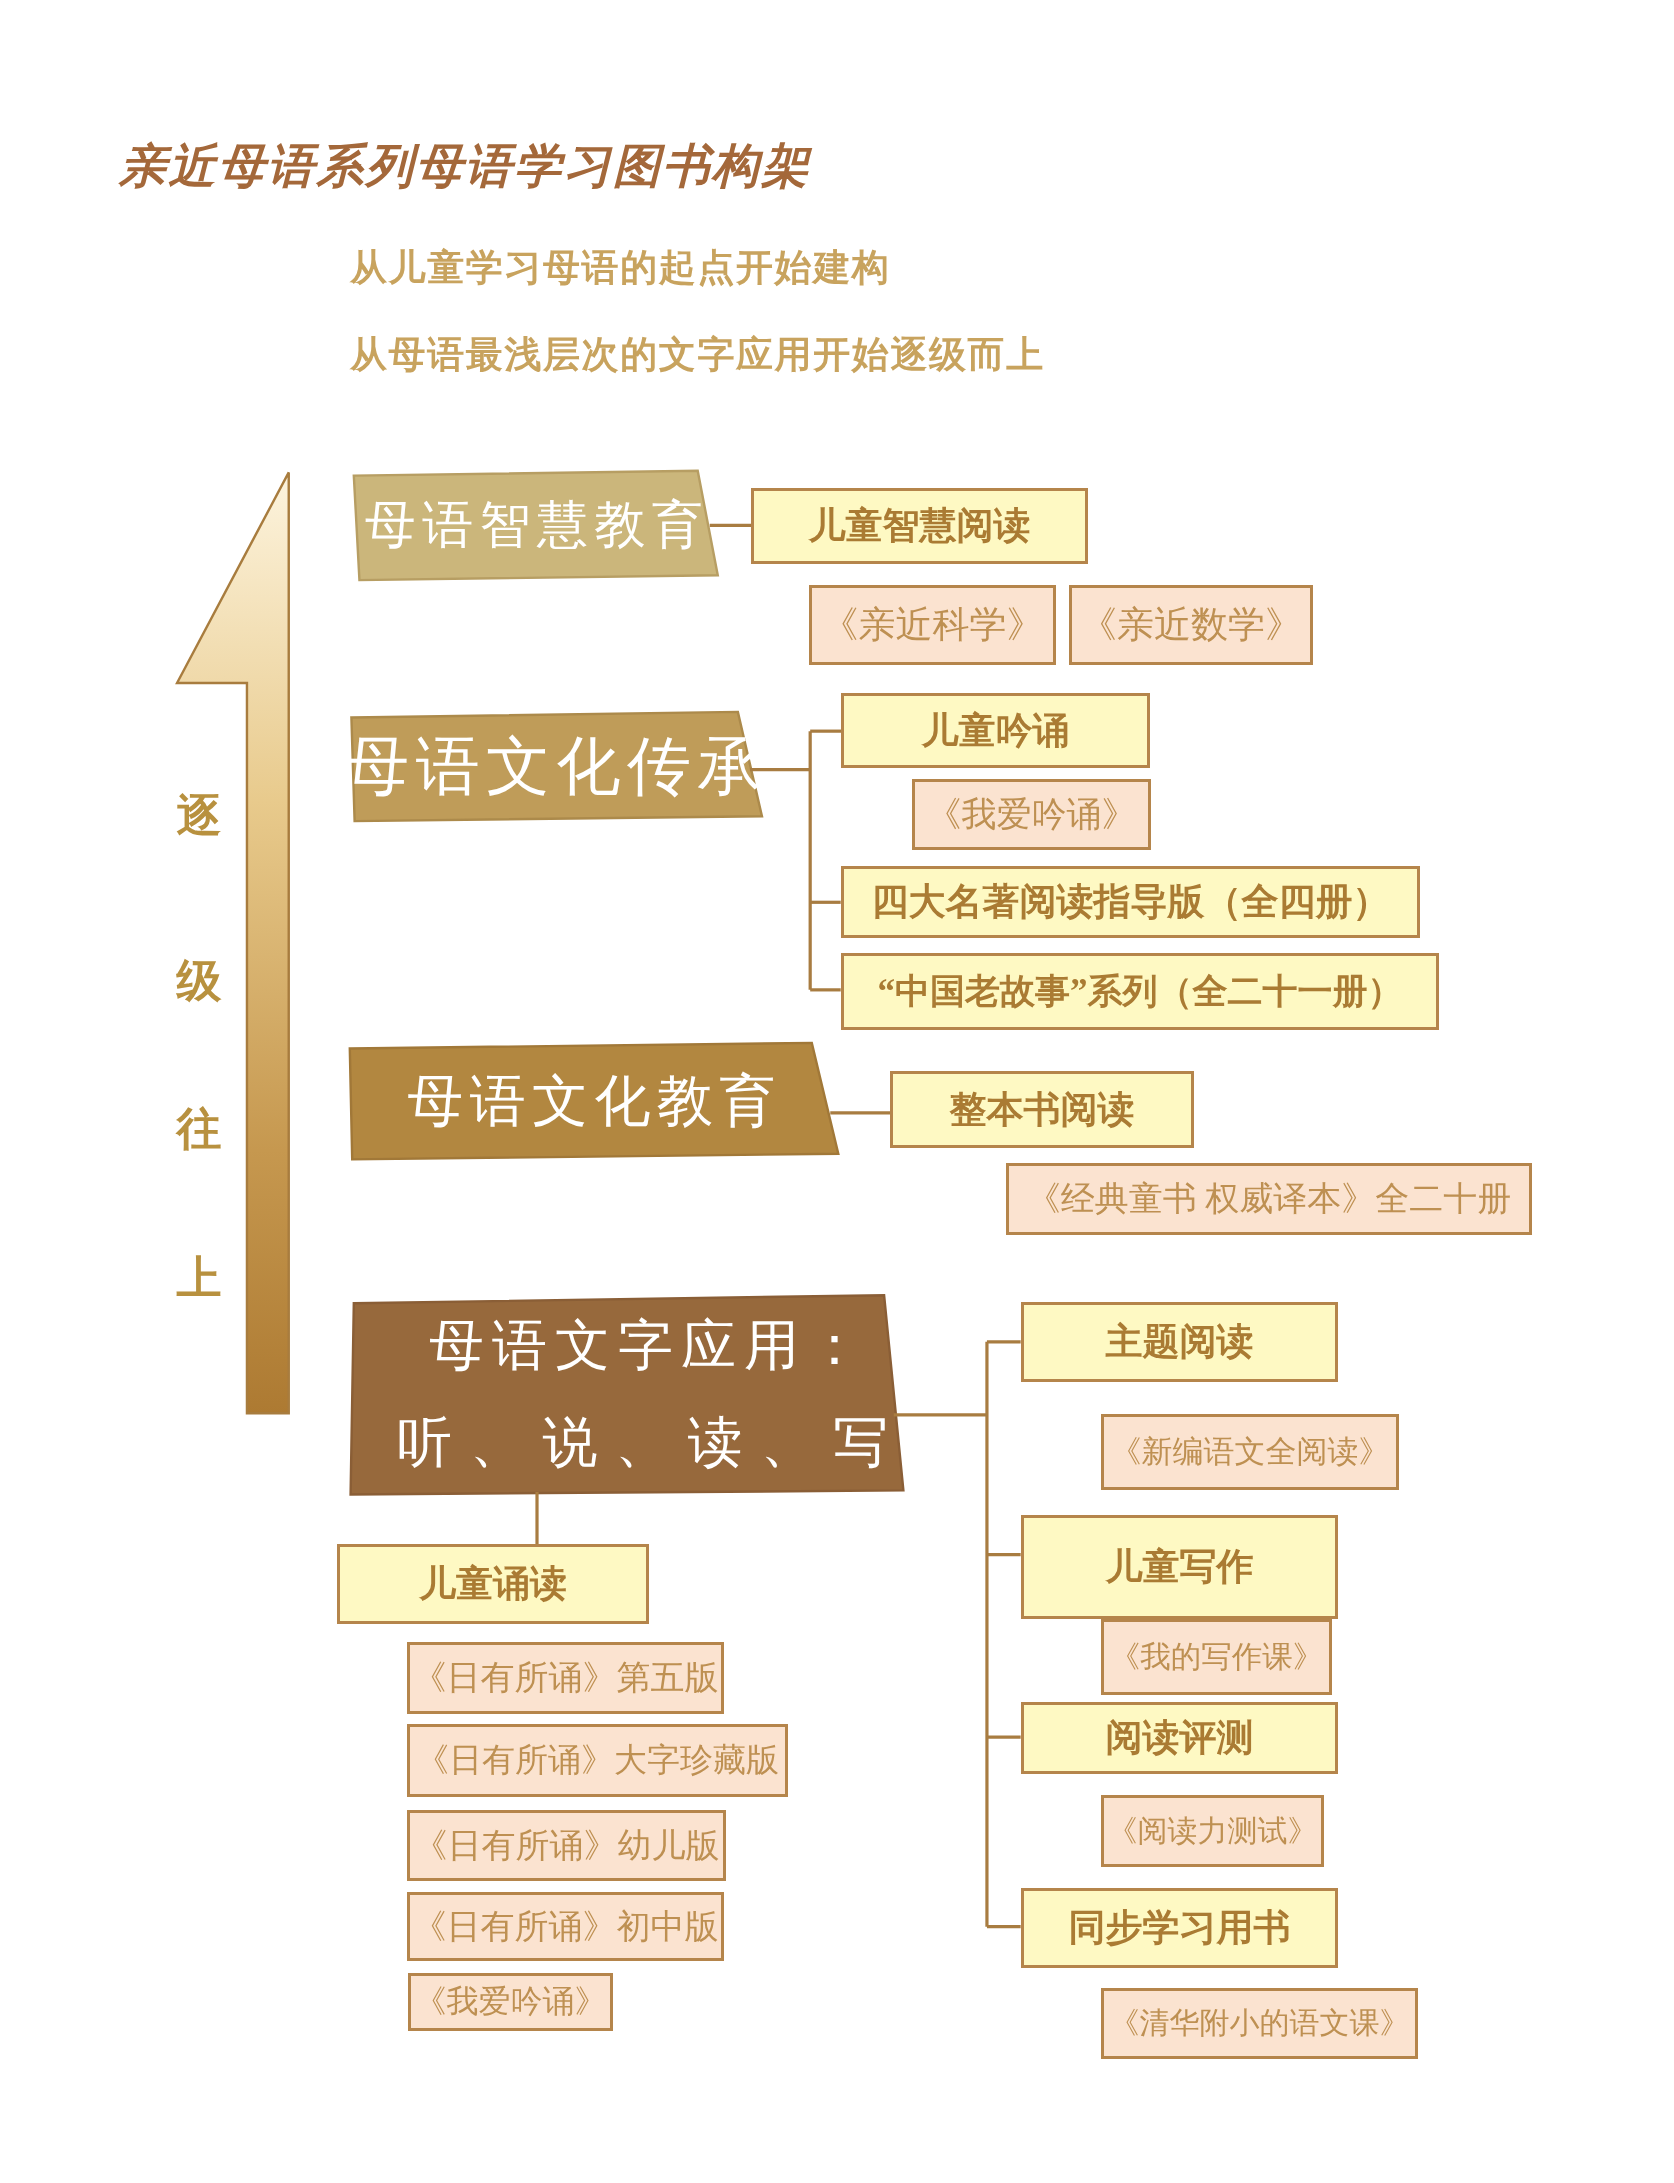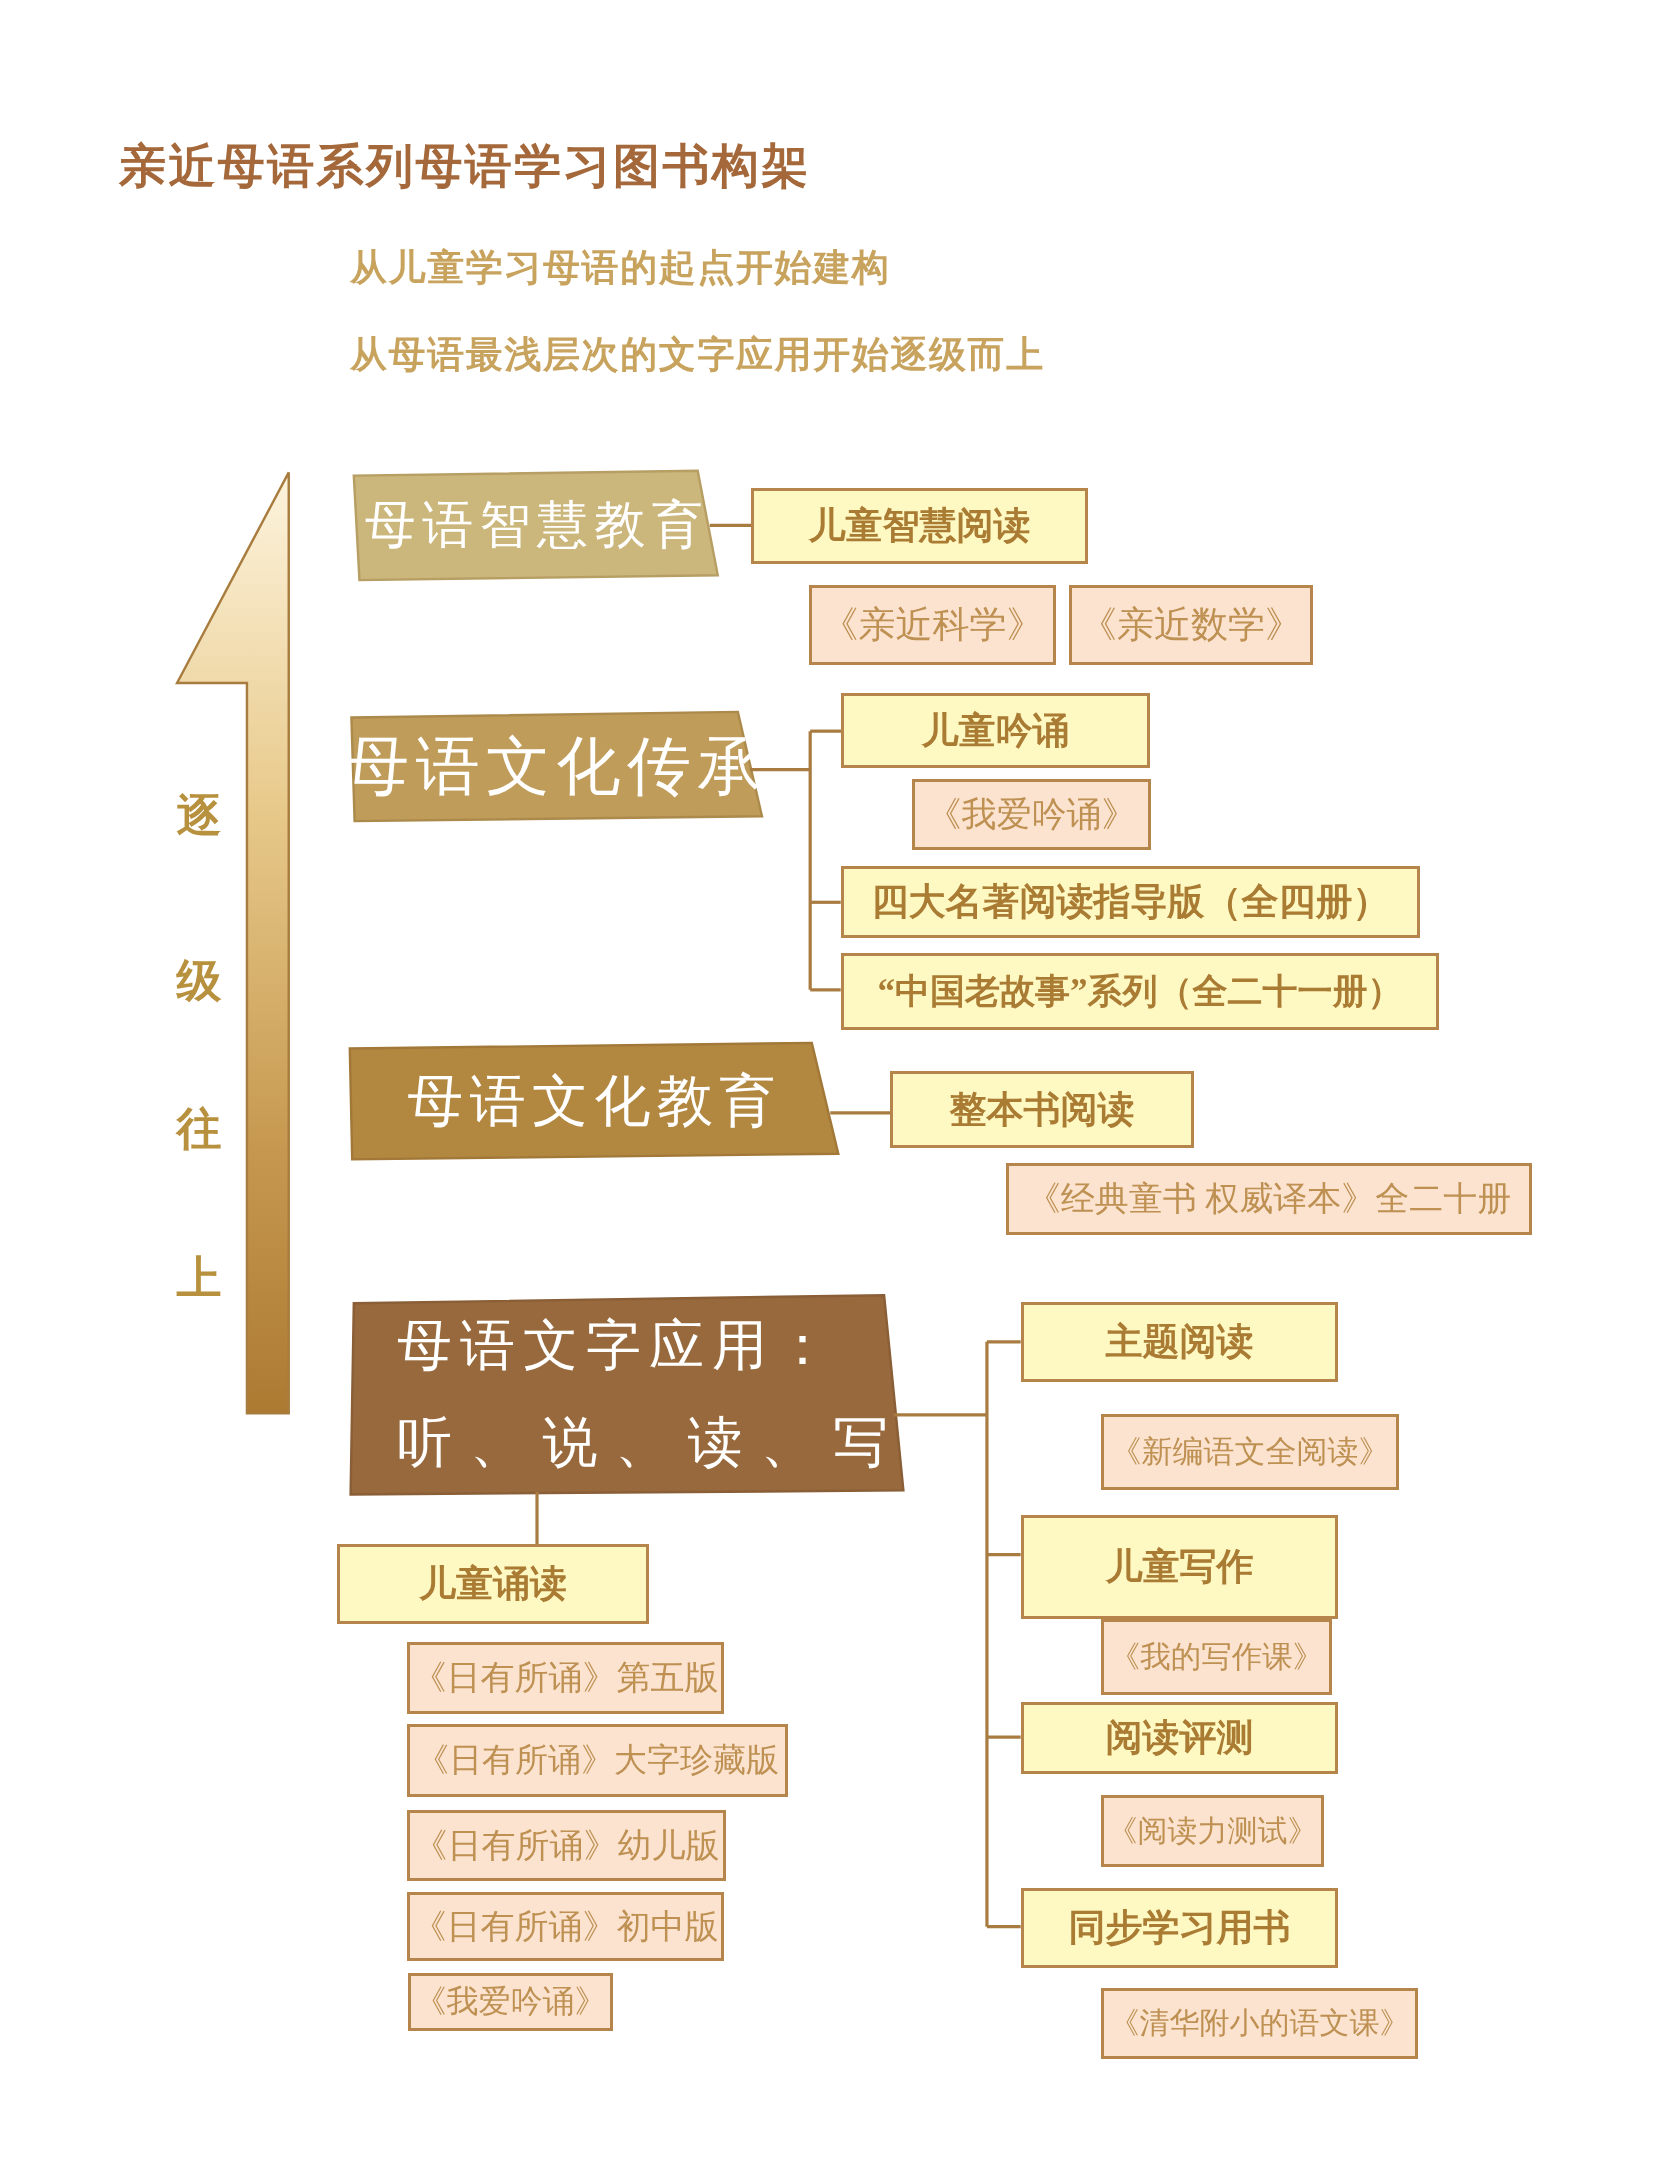--- a/index.html
+++ b/index.html
@@ -1,27 +1,27 @@
 <!DOCTYPE html>
 <html style="font-size:13px"><head>
 <meta charset="utf-8">
 <style>
   html,body{margin:0;padding:0;background:#ffffff;}
   #canvas{position:relative;width:1675px;height:2183px;background:#ffffff;overflow:hidden;
           font-family:"Liberation Serif","DejaVu Serif",serif;}
   .abs{position:absolute;box-sizing:border-box;}
-  #page-title{color:#A4683A;font-weight:bold;font-size:47px;letter-spacing:2.4px;white-space:nowrap;}
+  #page-title{color:#A4683A;font-weight:bold;font-size:47px;letter-spacing:2.4px;white-space:nowrap;font-style:italic;}
   .intro{color:#C8A35E;font-weight:bold;font-size:37px;letter-spacing:1.6px;white-space:nowrap;
          font-family:"Liberation Sans","DejaVu Sans",sans-serif;}
   .axis-char{color:#B8913F;font-weight:bold;font-size:45px;width:48px;text-align:center;}
   .trap-label{color:#ffffff;font-size:51px;letter-spacing:6.4px;display:flex;align-items:center;
               justify-content:center;white-space:nowrap;}
   .trap-label-big{color:#ffffff;display:flex;flex-direction:column;justify-content:center;
               align-items:flex-start;padding-left:47px;}
-  .trap-line1{font-size:55px;letter-spacing:8px;white-space:nowrap;}
+  .trap-line1{font-size:55px;letter-spacing:8px;white-space:nowrap;margin-left:32px;}
   .trap-line2{font-size:55px;letter-spacing:17.7px;white-space:nowrap;margin-top:22.5px;}
   .cat{background:#fef9c3;border:3.2px solid #B5854B;color:#AA7B33;font-weight:bold;
        display:flex;align-items:center;justify-content:center;white-space:nowrap;font-size:37px;}
   .book{background:#FBE3D0;border:3.2px solid #B5854B;color:#BE9052;
         display:flex;align-items:center;justify-content:center;white-space:nowrap;font-size:37px;}
   .fs44{font-size:35px;} .fs42{font-size:34px;} .fs41{font-size:33px;}
   .fs40{font-size:32px;} .fs39{font-size:31px;} .fs38{font-size:30.5px;} .fs37{font-size:30px;}
   svg{position:absolute;left:0;top:0;}
 </style>
 </head>

